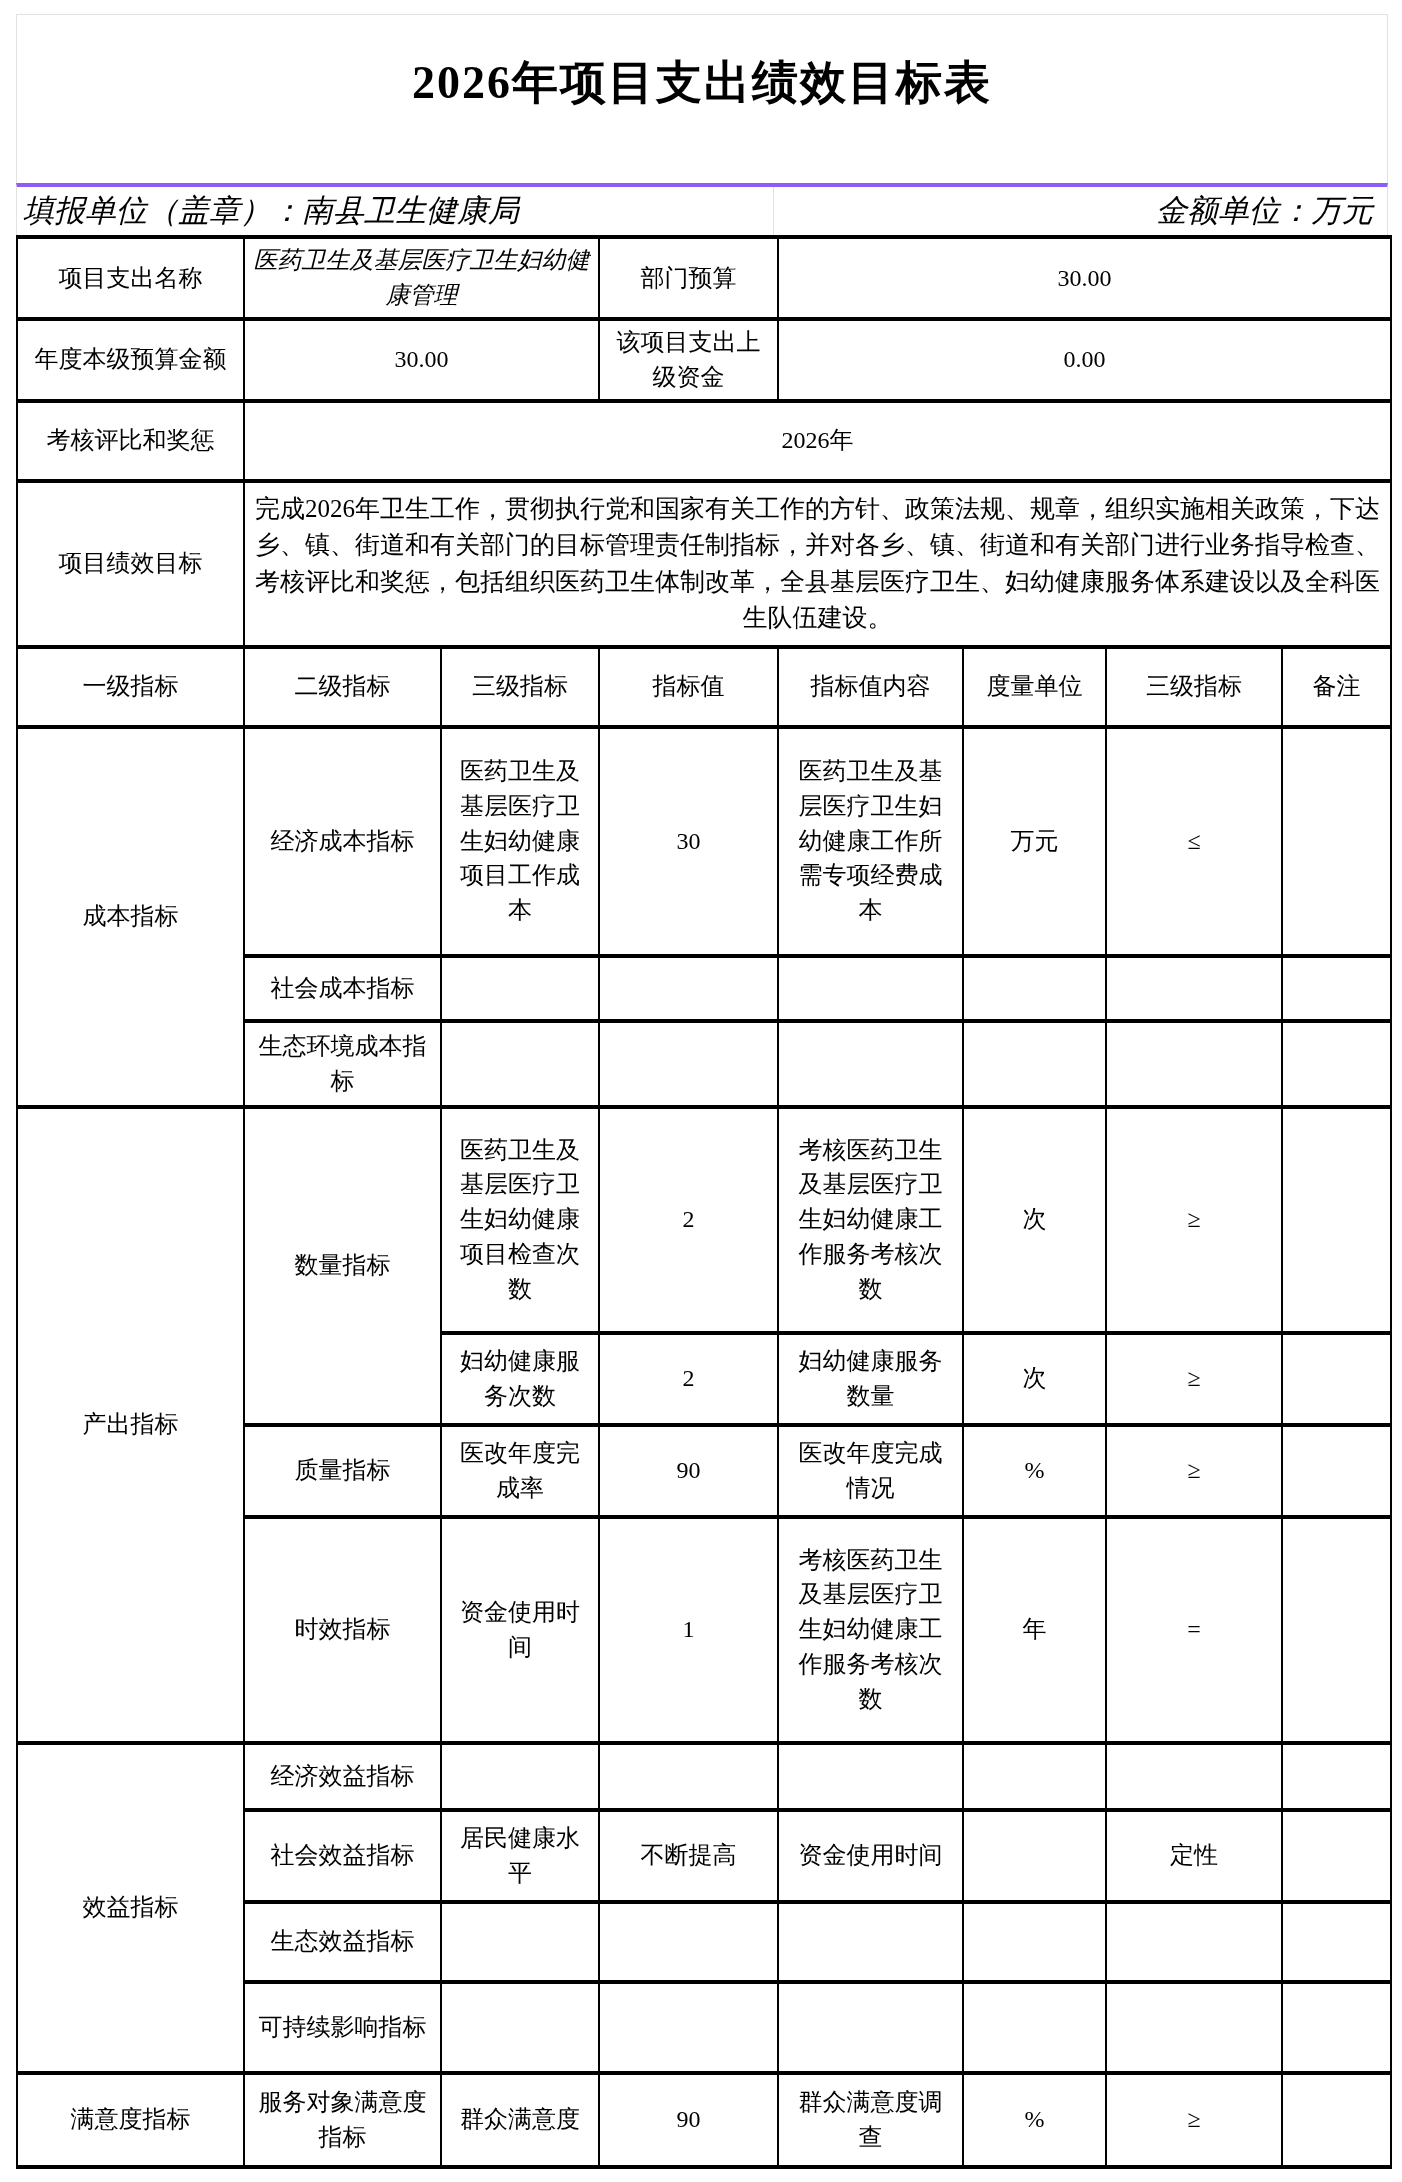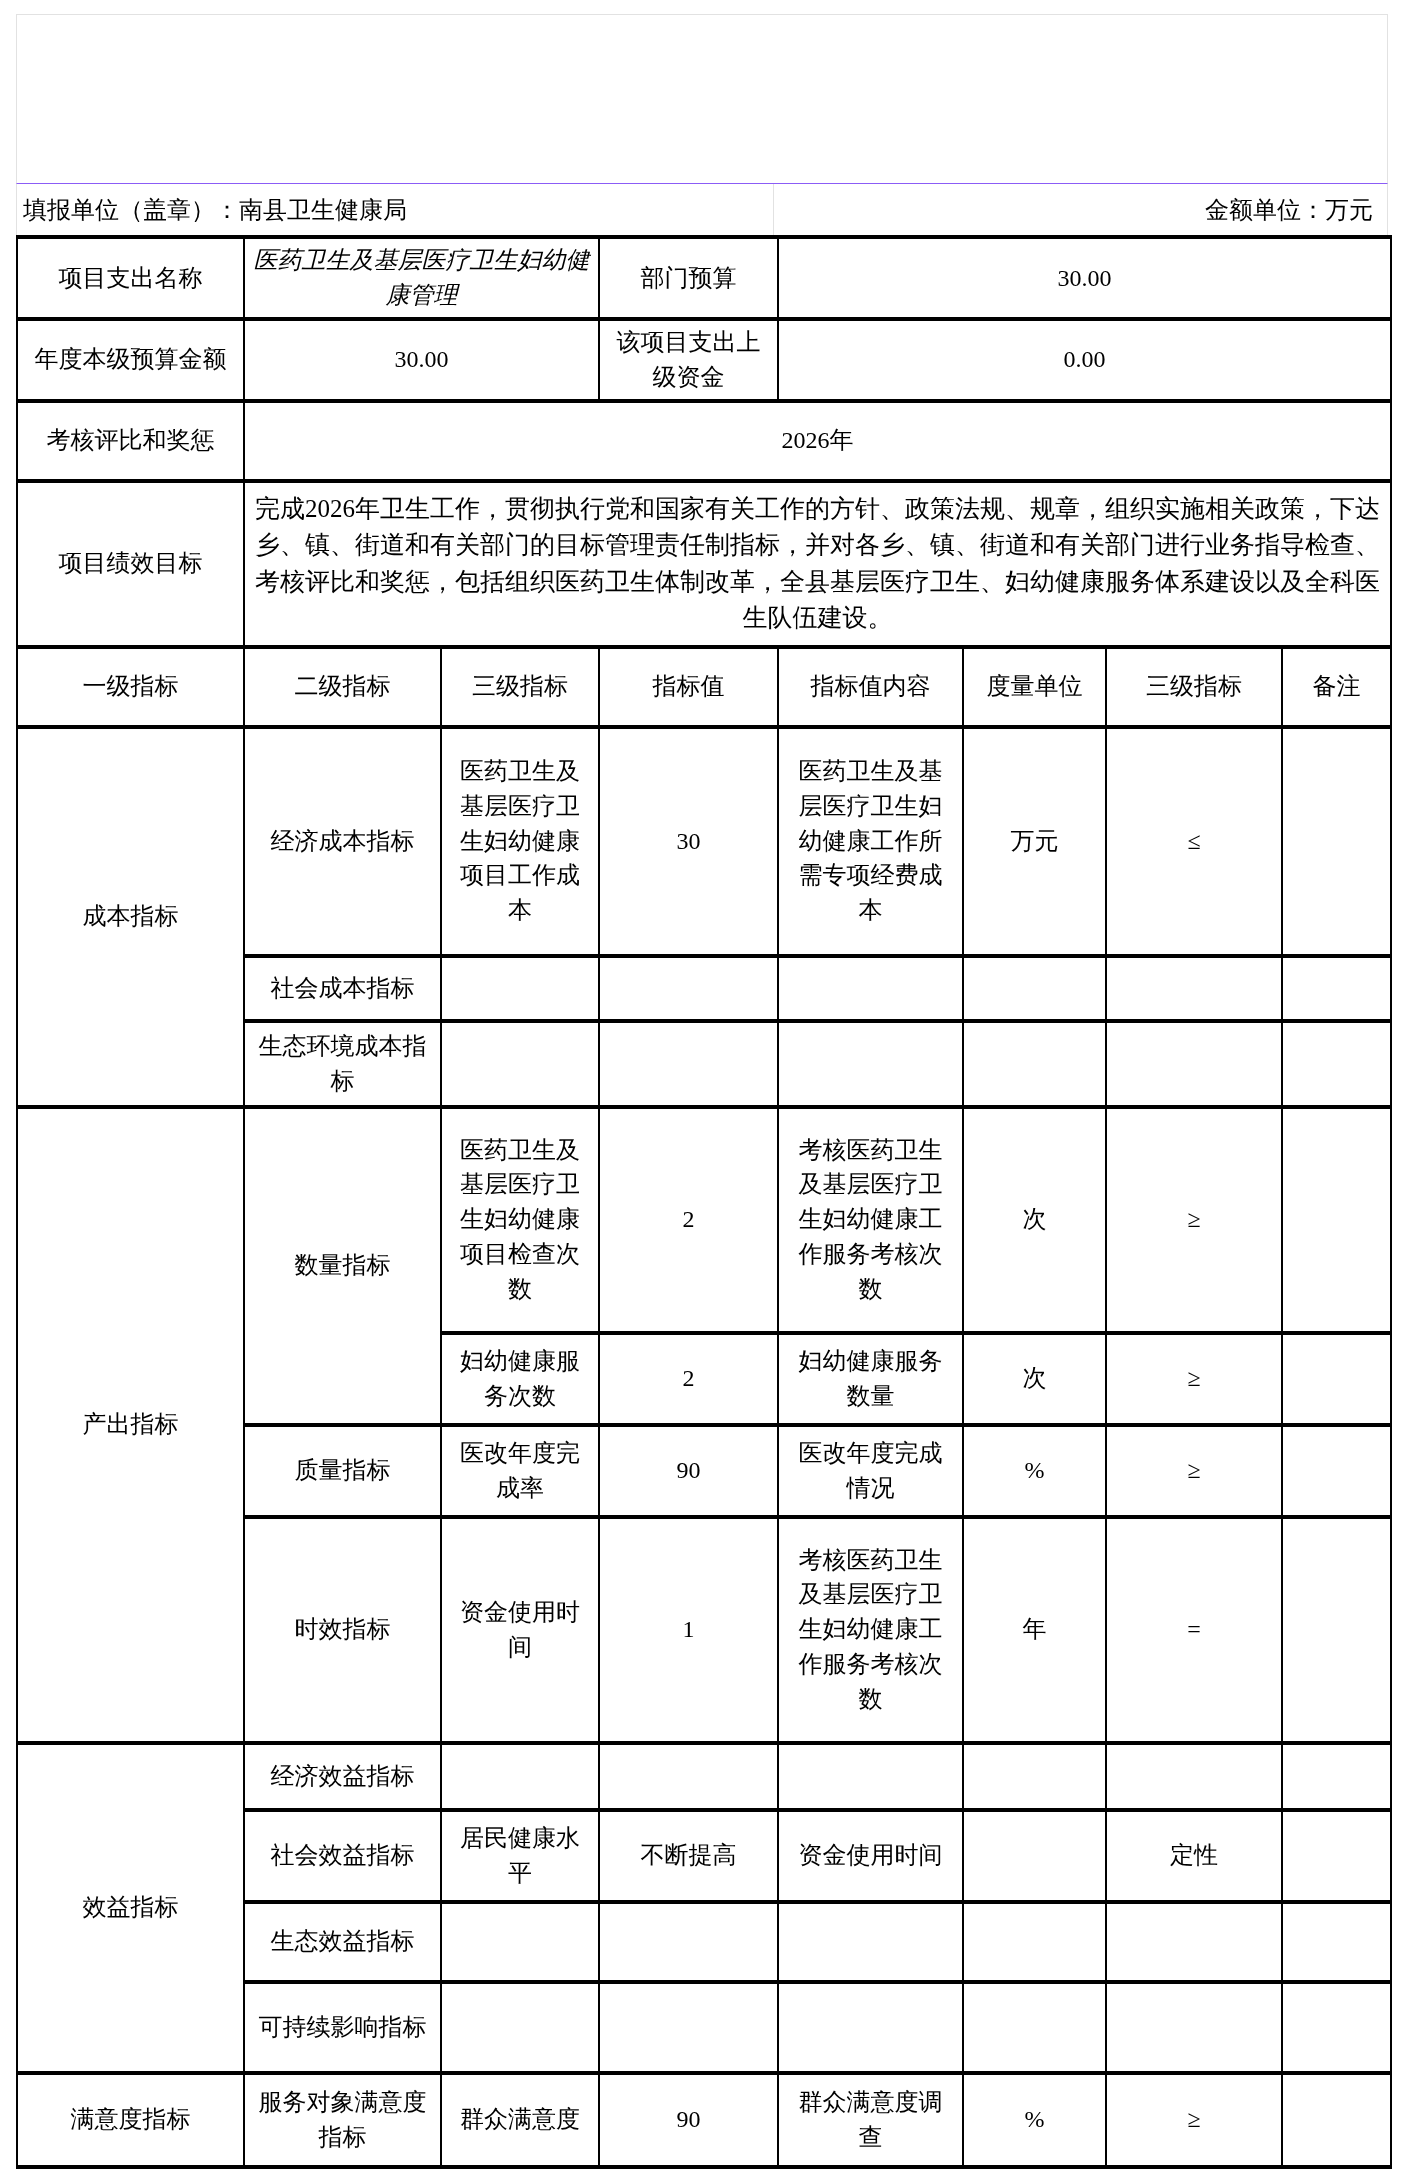--- a/index.html
+++ b/index.html
@@ -21,25 +21,26 @@
   }
   .doc-title{
     position:absolute;left:16px;top:52px;width:1372px;
     text-align:center;
     font-size:46px;font-weight:bold;
     letter-spacing:2px;
   }
   
   .meta-row{
     position:absolute;left:16px;top:183px;width:1372px;height:52px;
-    border-top:1px solid #8b5cf6;
+    border-top:4px solid #8b5cf6;
     border-left:1px solid #e2e2e2;border-right:1px solid #e2e2e2;
     box-sizing:border-box;
     display:flex;align-items:center;
-    font-size:24px;
+    font-size:31px;
+    font-style:italic;
   }
   .meta-left{
     width:757px;height:100%;box-sizing:border-box;
     border-right:1px solid #e2e2e2;
     display:flex;align-items:center;
     padding-left:6px;
   }
   .meta-right{
     flex:1;height:100%;display:flex;align-items:center;justify-content:flex-end;
     padding-right:14px;box-sizing:border-box;text-align:center;
@@ -65,20 +66,21 @@
   td.goal-text{text-align:left;line-height:1.62;font-size:25px;padding:6px 12px;}
   td.num{font-family:"Liberation Serif","DejaVu Serif",serif;margin-left:43px;}
 </style>
 </head>
 <body>
 
 <div id="sheet">
 
   <div class="page-outline"></div>
 
+  <div class="doc-title">2026年项目支出绩效目标表</div>
 
   <div class="meta-row">
     <div class="meta-left">填报单位（盖章）：南县卫生健康局</div>
     <div class="meta-right">金额单位：万元</div>
   </div>
 
   <table class="doc">
     <colgroup>
       <col style="width:227px">
         <col style="width:197px">

